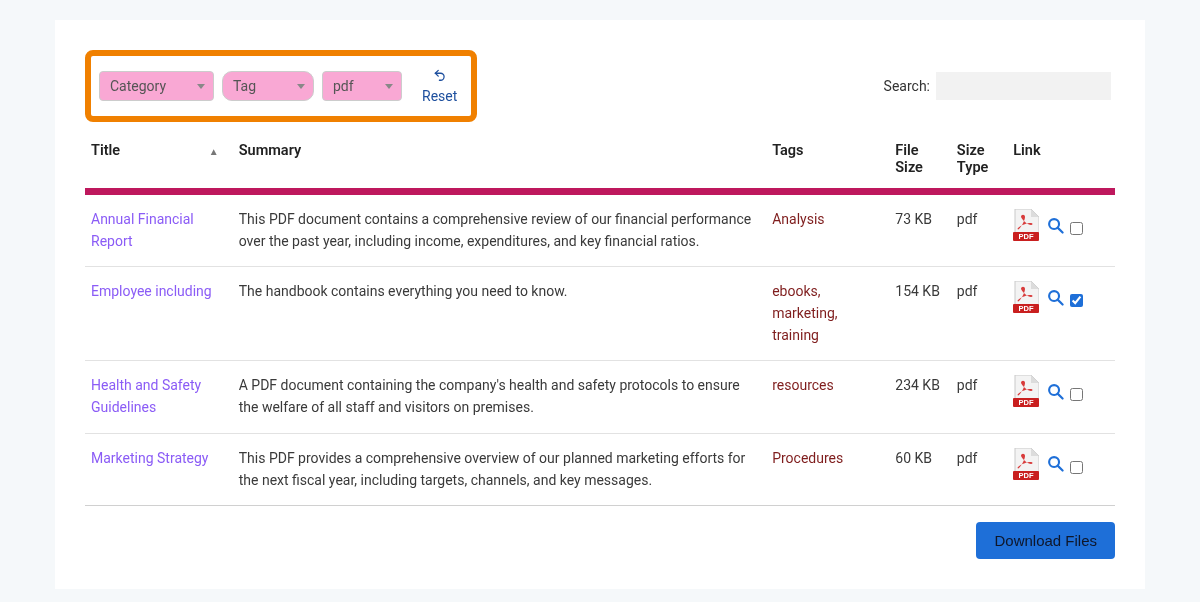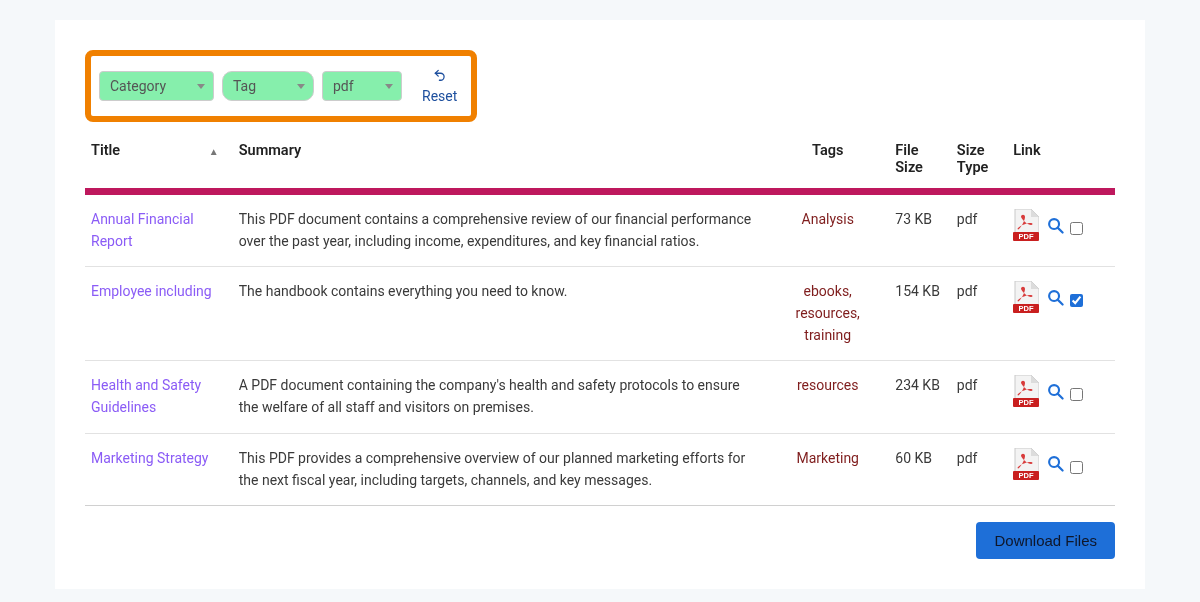--- a/index.html
+++ b/index.html
@@ -33,21 +33,21 @@
       align-items: center;
       gap: 8px;
     }
     .select-like {
       display: inline-flex;
       align-items: center;
       justify-content: space-between;
       height: 30px;
       border: 1px solid #ccc;
       border-radius: 4px;
-      background: #86efac;
+      background: #f9a8d4;
       padding: 0 8px 0 10px;
       font-size: 14px;
       color: #555;
       cursor: pointer;
       gap: 26px;
     }
     .select-like.cat { width: 115px; }
     .select-like.tag { width: 92px; border-radius: 10px; }
     .select-like.type { width: 80px; }
     .caret-down {
@@ -147,21 +147,21 @@
       background: #1e6fd8;
       color: #0f172a;
       border: none;
       border-radius: 4px;
       padding: 10px 18px;
       font-size: 15px;
       cursor: pointer;
     }
     .col-title    { width: 144px; }
     .col-summary  { width: 520px; }
-    .col-tags     { width: 120px; text-align: center; }
+    .col-tags     { width: 120px; }
     .col-size     { width: 60px; }
     .col-type     { width: 55px; }
     .col-link     { width: 105px; }
   </style>
 </head>
 <body>
 
 <div class="page-wrapper">
   <div class="top-row">
     <div class="filters-highlight">
@@ -180,20 +180,24 @@
         </div>
         <a class="reset-link">
           <svg viewBox="0 0 24 24" fill="none" stroke="#1d4f9e" stroke-width="2.2" stroke-linecap="round">
             <path d="M9 14 4 9l5-5"></path>
             <path d="M4 9h9a6 6 0 0 1 6 6v0a6 6 0 0 1-6 6h-2"></path>
           </svg>
           <span>Reset</span>
         </a>
       </div>
     </div>
+    <div class="search-wrap">
+      <label>Search:</label>
+      <input type="text" class="search-input" value="" style="">
+    </div>
   </div>
 
   <table>
     <thead>
       <tr>
         <th class="title-col col-title">
           <span>Title</span>
           <span class="sort-arrow">▲</span>
         </th>
         <th class="col-summary">Summary</th>
@@ -223,21 +227,21 @@
     <svg width="17" height="17" viewBox="0 0 24 24" fill="none" stroke="#1e6fd8" stroke-width="3" stroke-linecap="round">
       <circle cx="10" cy="10" r="7"></circle>
       <line x1="15" y1="15" x2="22" y2="22"></line>
     </svg>
   </span><input type="checkbox" class="row-check" style="">
     </td>
         </tr>
         <tr>
     <td class="col-title"><a class="doc-link">Employee including</a></td>
     <td class="col-summary">The handbook contains everything you need to know.</td>
-    <td class="col-tags tags-cell">ebooks, resources, training</td>
+    <td class="col-tags tags-cell">ebooks, marketing, training</td>
     <td class="col-size">154 KB</td>
     <td class="col-type">pdf</td>
     <td class="col-link link-cell">
       <span class="pdf-icon">
     <svg width="26" height="32" viewBox="0 0 26 32">
       <path d="M2 0 L18 0 L26 8 L26 24 L2 24 Z" fill="#f3f3f3" stroke="#c9c9c9"></path>
       <path d="M18 0 L18 8 L26 8 Z" fill="#dcdcdc"></path>
       <path d="M8 8 C8 5 12 5 12 8 C12 11 9 17 6 20 C5 21 4 20 5 19 C8 16 14 14 18 14 C20 14 20 16 18 16 C15 16 10 12 8 8 Z" fill="#d83b3b"></path>
       <rect x="0" y="23" width="26" height="9" rx="1" fill="#c91f1f"></rect>
       <text x="13" y="30" text-anchor="middle" font-size="7.5" font-weight="700" fill="#fff" font-family="Arial">PDF</text>
@@ -269,21 +273,21 @@
     <svg width="17" height="17" viewBox="0 0 24 24" fill="none" stroke="#1e6fd8" stroke-width="3" stroke-linecap="round">
       <circle cx="10" cy="10" r="7"></circle>
       <line x1="15" y1="15" x2="22" y2="22"></line>
     </svg>
   </span><input type="checkbox" class="row-check" style="">
     </td>
         </tr>
         <tr>
     <td class="col-title"><a class="doc-link">Marketing Strategy</a></td>
     <td class="col-summary">This PDF provides a comprehensive overview of our planned marketing efforts for the next fiscal year, including targets, channels, and key messages.</td>
-    <td class="col-tags tags-cell">Marketing</td>
+    <td class="col-tags tags-cell">Procedures</td>
     <td class="col-size">60 KB</td>
     <td class="col-type">pdf</td>
     <td class="col-link link-cell">
       <span class="pdf-icon">
     <svg width="26" height="32" viewBox="0 0 26 32">
       <path d="M2 0 L18 0 L26 8 L26 24 L2 24 Z" fill="#f3f3f3" stroke="#c9c9c9"></path>
       <path d="M18 0 L18 8 L26 8 Z" fill="#dcdcdc"></path>
       <path d="M8 8 C8 5 12 5 12 8 C12 11 9 17 6 20 C5 21 4 20 5 19 C8 16 14 14 18 14 C20 14 20 16 18 16 C15 16 10 12 8 8 Z" fill="#d83b3b"></path>
       <rect x="0" y="23" width="26" height="9" rx="1" fill="#c91f1f"></rect>
       <text x="13" y="30" text-anchor="middle" font-size="7.5" font-weight="700" fill="#fff" font-family="Arial">PDF</text>

